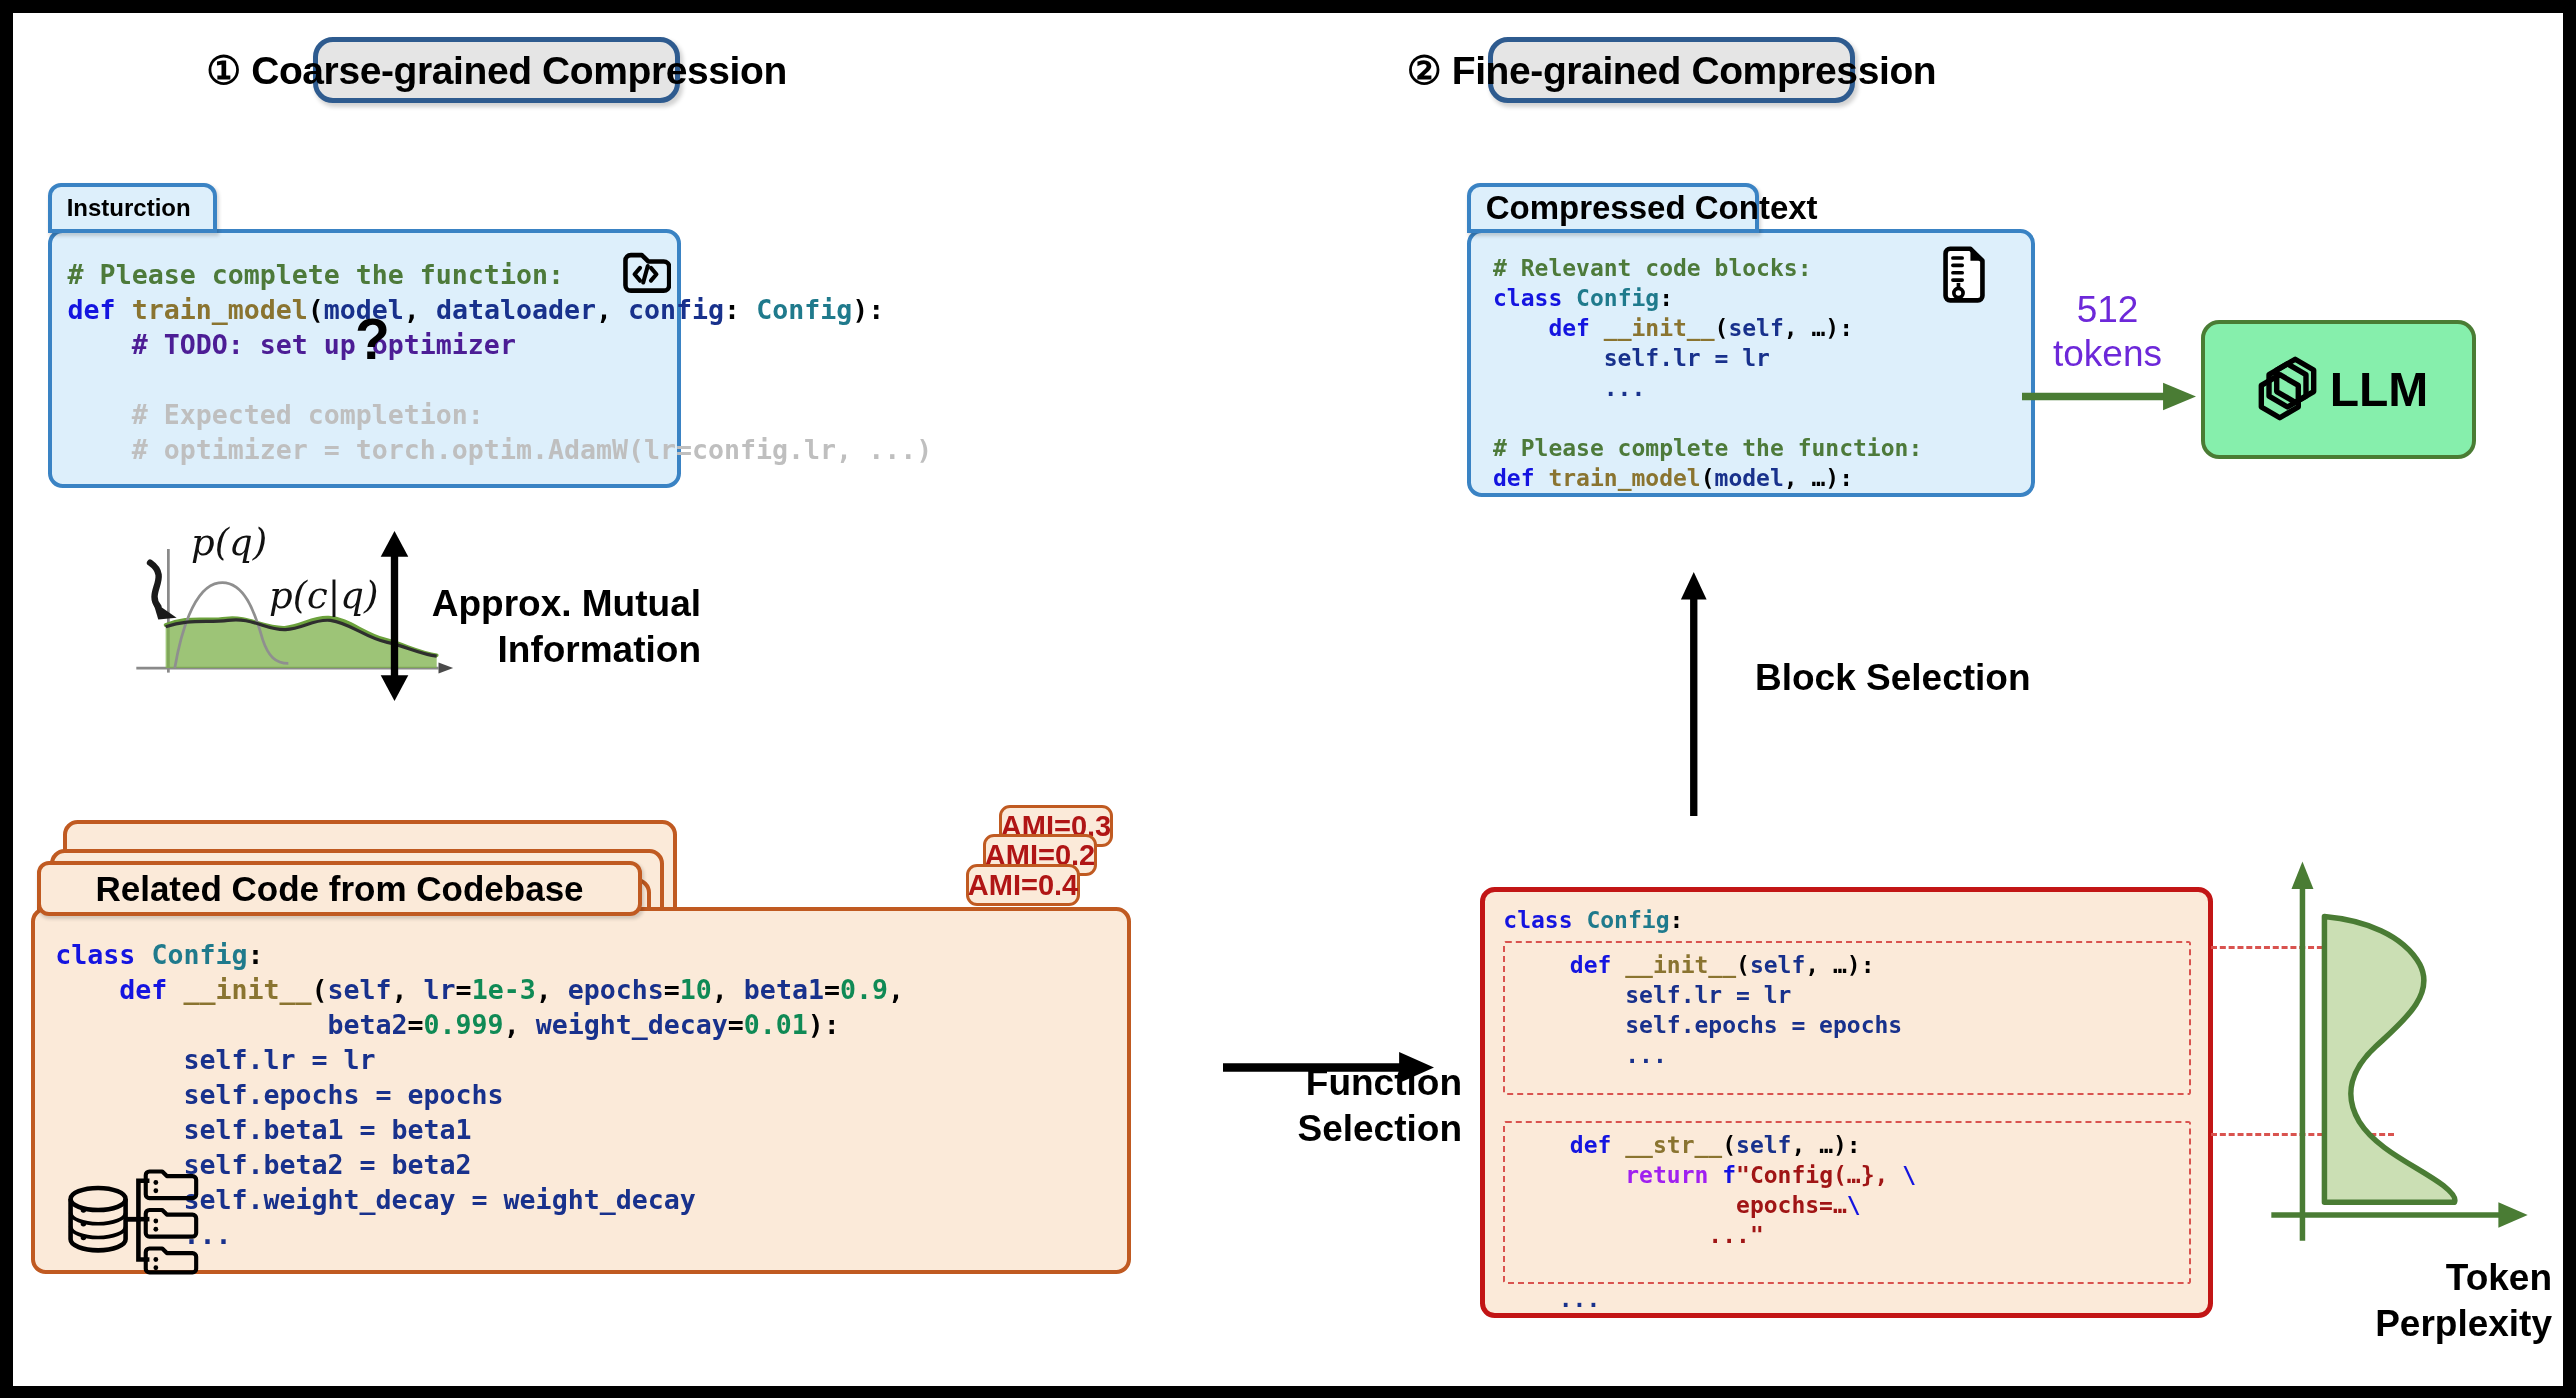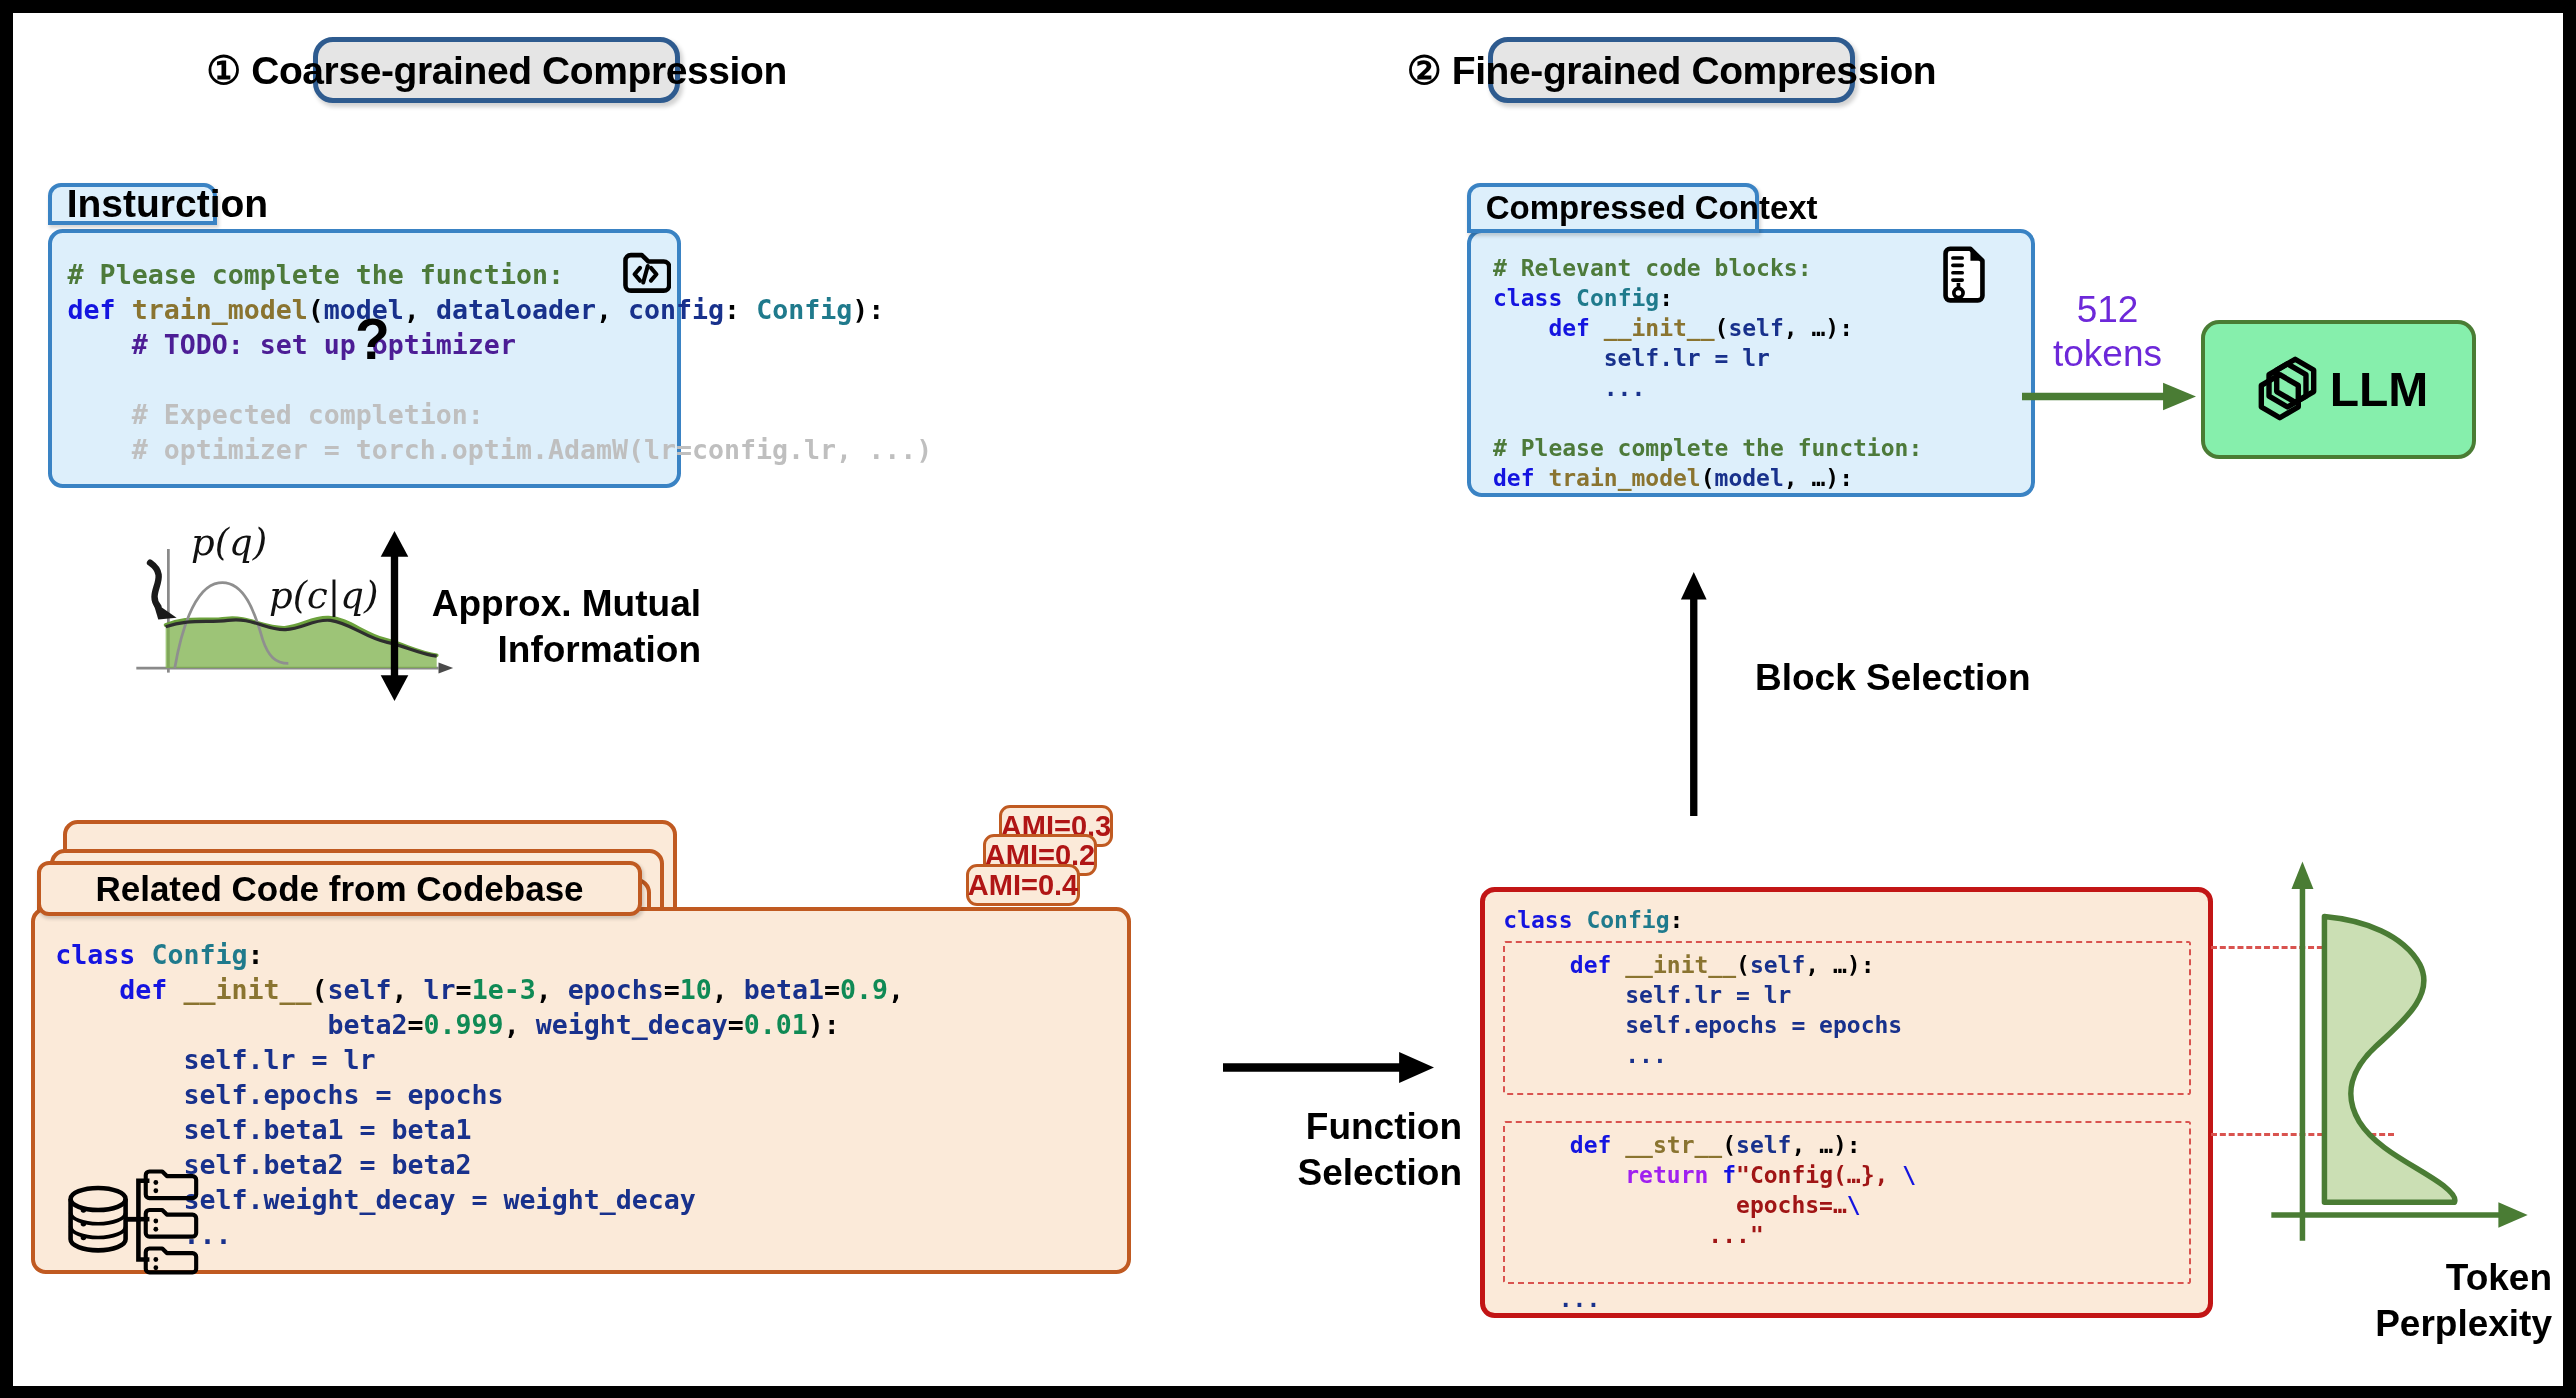--- a/index.html
+++ b/index.html
@@ -133,21 +133,21 @@
 
 <div id="canvas">
 
   <div class="stage-title abs" style="left:300px; top:24px; width:367px; height:66px;">
     <span>① Coarse-grained Compression</span>
   </div>
   <div class="stage-title abs" style="left:1475px; top:24px; width:367px; height:66px;">
     <span>② Fine-grained Compression</span>
   </div>
 
-  <div class="blue-tab abs" style="left:35px; top:170px; width:169px; height:42px; font-size:39px;">
+  <div class="blue-tab abs" style="left:35px; top:170px; width:169px; height:50px; font-size:24px;">
     <span>Insturction</span>
   </div>
   <div class="blue-card abs" style="left:35px; top:216px; width:633px; height:259px;">
     <div class="abs code" id="instruction-code" style="left:15.6px; top:24px;"><div><span class="cmt"># Please complete the function:</span></div><div><span class="kw">def </span><span class="fn">train_model</span><span class="plain">(</span><span class="var">model</span><span class="plain">, </span><span class="var">dataloader</span><span class="plain">, </span><span class="var">config</span><span class="plain">: </span><span class="cls">Config</span><span class="plain">):</span></div><div><span class="cmt-b">    # TODO: set up optimizer</span></div><div><span class="plain"> </span></div><div><span class="cmt-g">    # Expected completion:</span></div><div><span class="cmt-g">    # optimizer = torch.optim.AdamW(lr=config.lr, ...)</span></div></div>
 
     <span class="abs qmark" style="left:303px; top:81px;">?</span>
 
     <span class="abs" style="left:568px; top:13px;">
       <svg width="51" height="51" viewBox="0 0 56 56">
         <path d="M6 16 a6 6 0 0 1 6-6 h12 l7 7 h17 a6 6 0 0 1 6 6 v20 a6 6 0 0 1 -6 6 h-36 a6 6 0 0 1 -6 -6 z" fill="none" stroke="#000" stroke-width="5" stroke-linejoin="round"></path>
@@ -235,21 +235,21 @@
       </svg>
     </span>
   </div>
 
   <div class="abs" style="left:1210px; top:1036px; width:211px; height:37px;">
     <svg width="211" height="37" viewBox="0 0 230 40">
       <line x1="0" y1="20" x2="196" y2="20" stroke="#000" stroke-width="9"></line>
       <polygon points="230,20 192,3 192,37" fill="#000"></polygon>
     </svg>
   </div>
-  <div class="abs blk-label" style="left:1183px; top:1091px; width:266px;">Function
+  <div class="abs blk-label" style="left:1183px; top:1047px; width:266px;">Function
 Selection</div>
 
   <div class="blue-tab abs" style="left:1454px; top:170px; width:292px; height:50px; font-size:33px;">
     <span>Compressed Context</span>
   </div>
   <div class="blue-card abs" style="left:1454px; top:216px; width:568px; height:268px;">
     <div class="abs code sm" id="compressed-code" style="left:22px; top:20px;"><div><span class="cmt"># Relevant code blocks:</span></div><div><span class="kw">class </span><span class="cls">Config</span><span class="plain">:</span></div><div><span class="kw">    def </span><span class="fn">__init__</span><span class="plain">(</span><span class="var">self</span><span class="plain">, …):</span></div><div><span class="var">        self.lr = lr</span></div><div><span class="var">        ...</span></div><div><span class="plain"> </span></div><div><span class="cmt"># Please complete the function:</span></div><div><span class="kw">def </span><span class="fn">train_model</span><span class="plain">(</span><span class="var">model</span><span class="plain">, …):</span></div></div>
 
     <span class="abs" style="left:468px; top:13px;">
       <svg width="50" height="59" viewBox="0 0 54 64">

